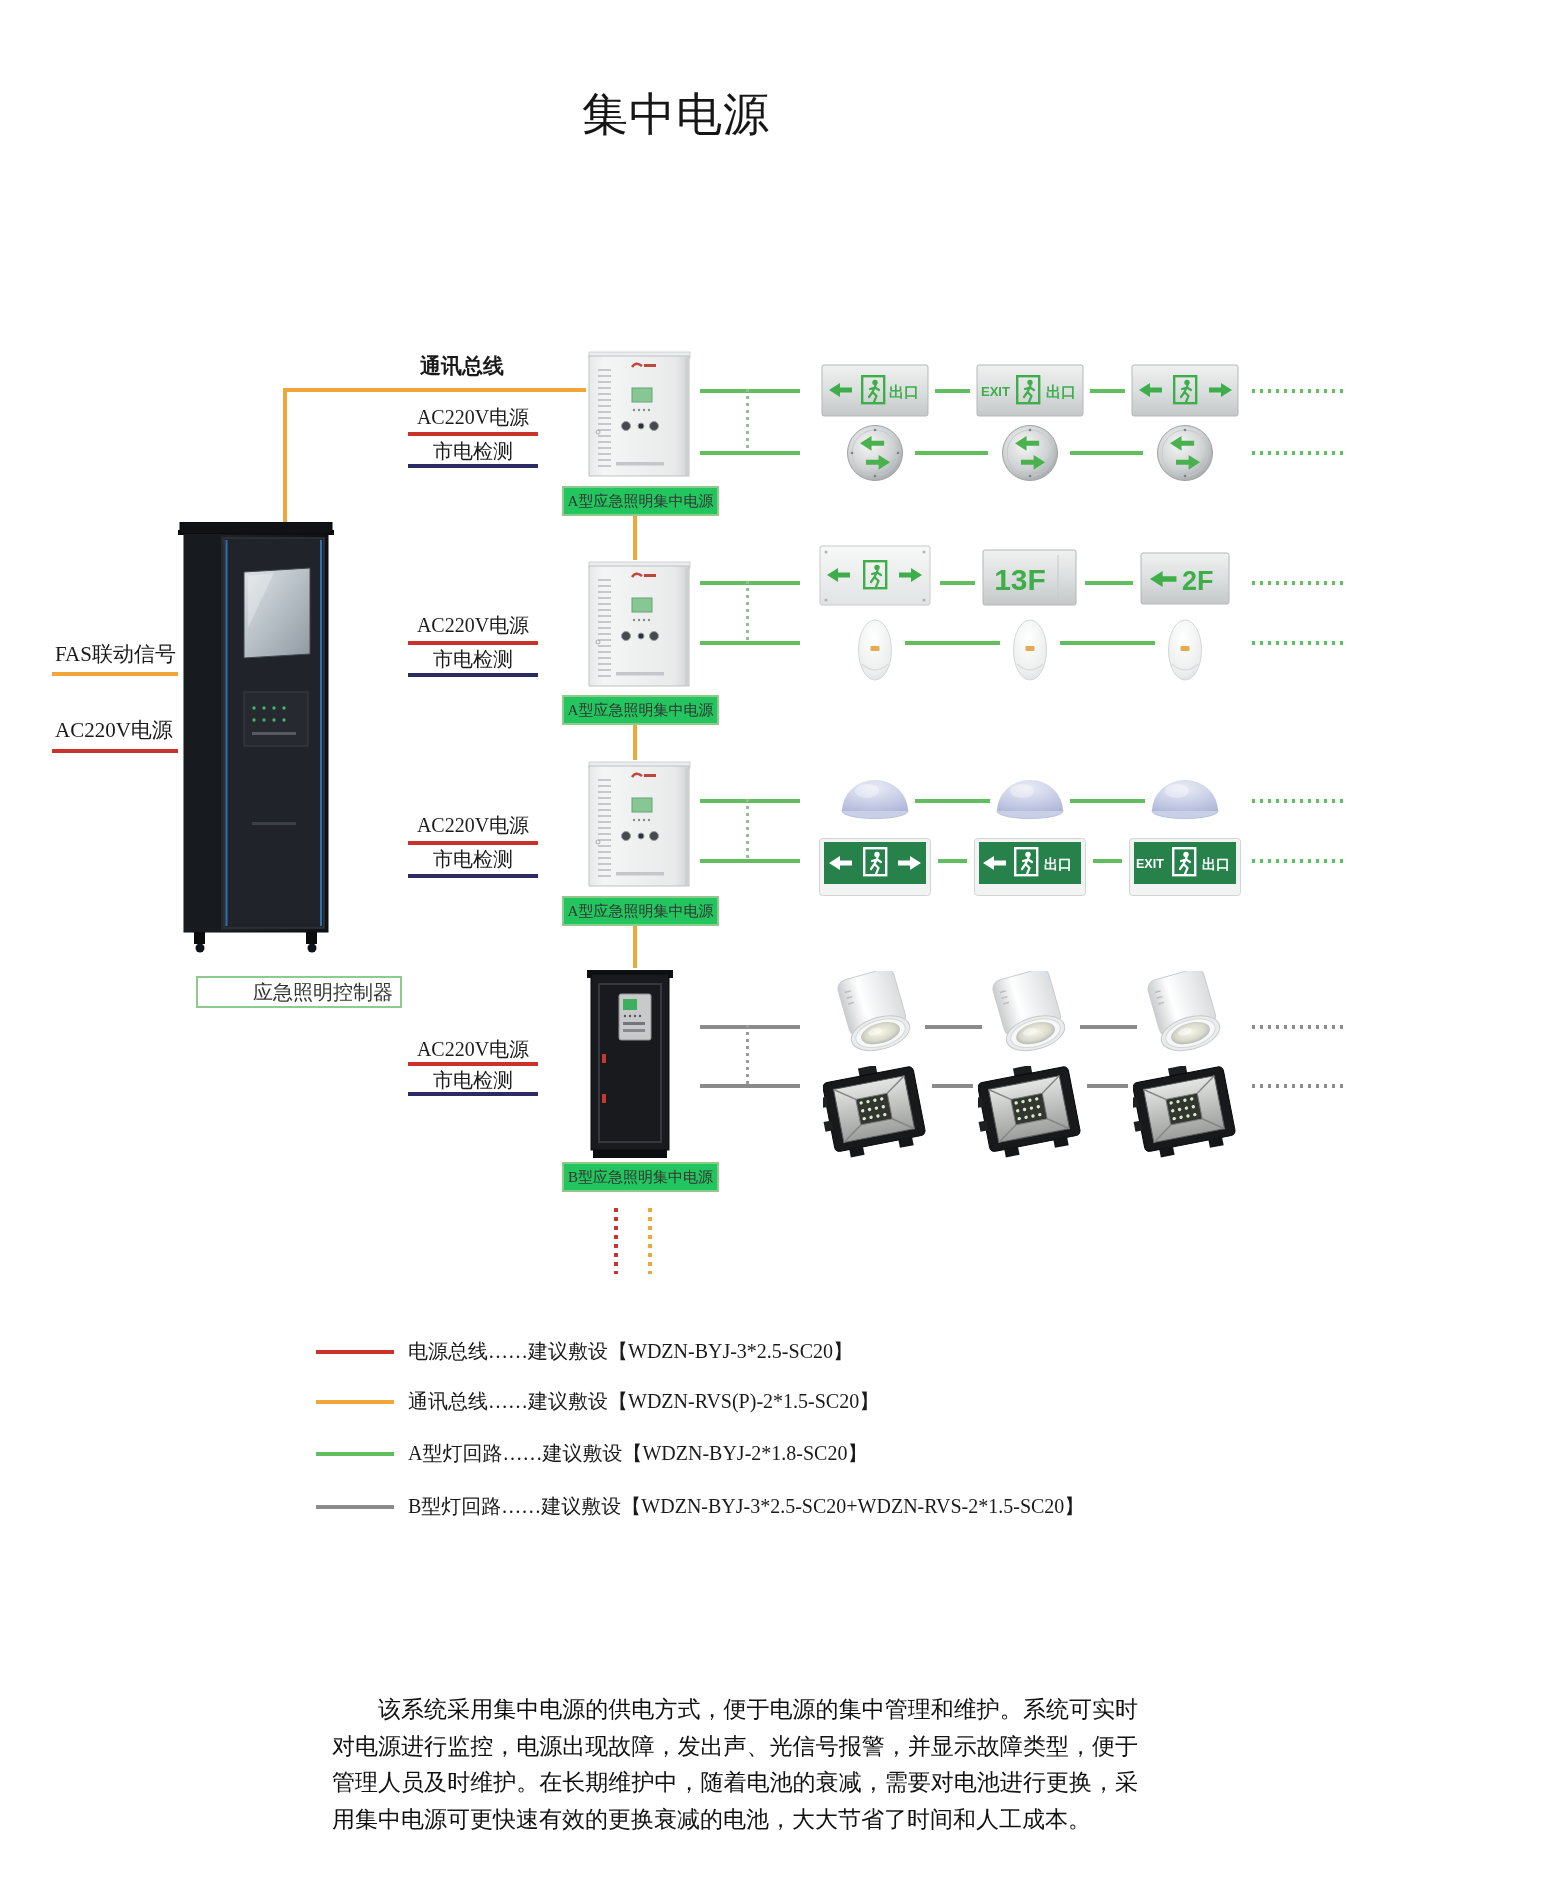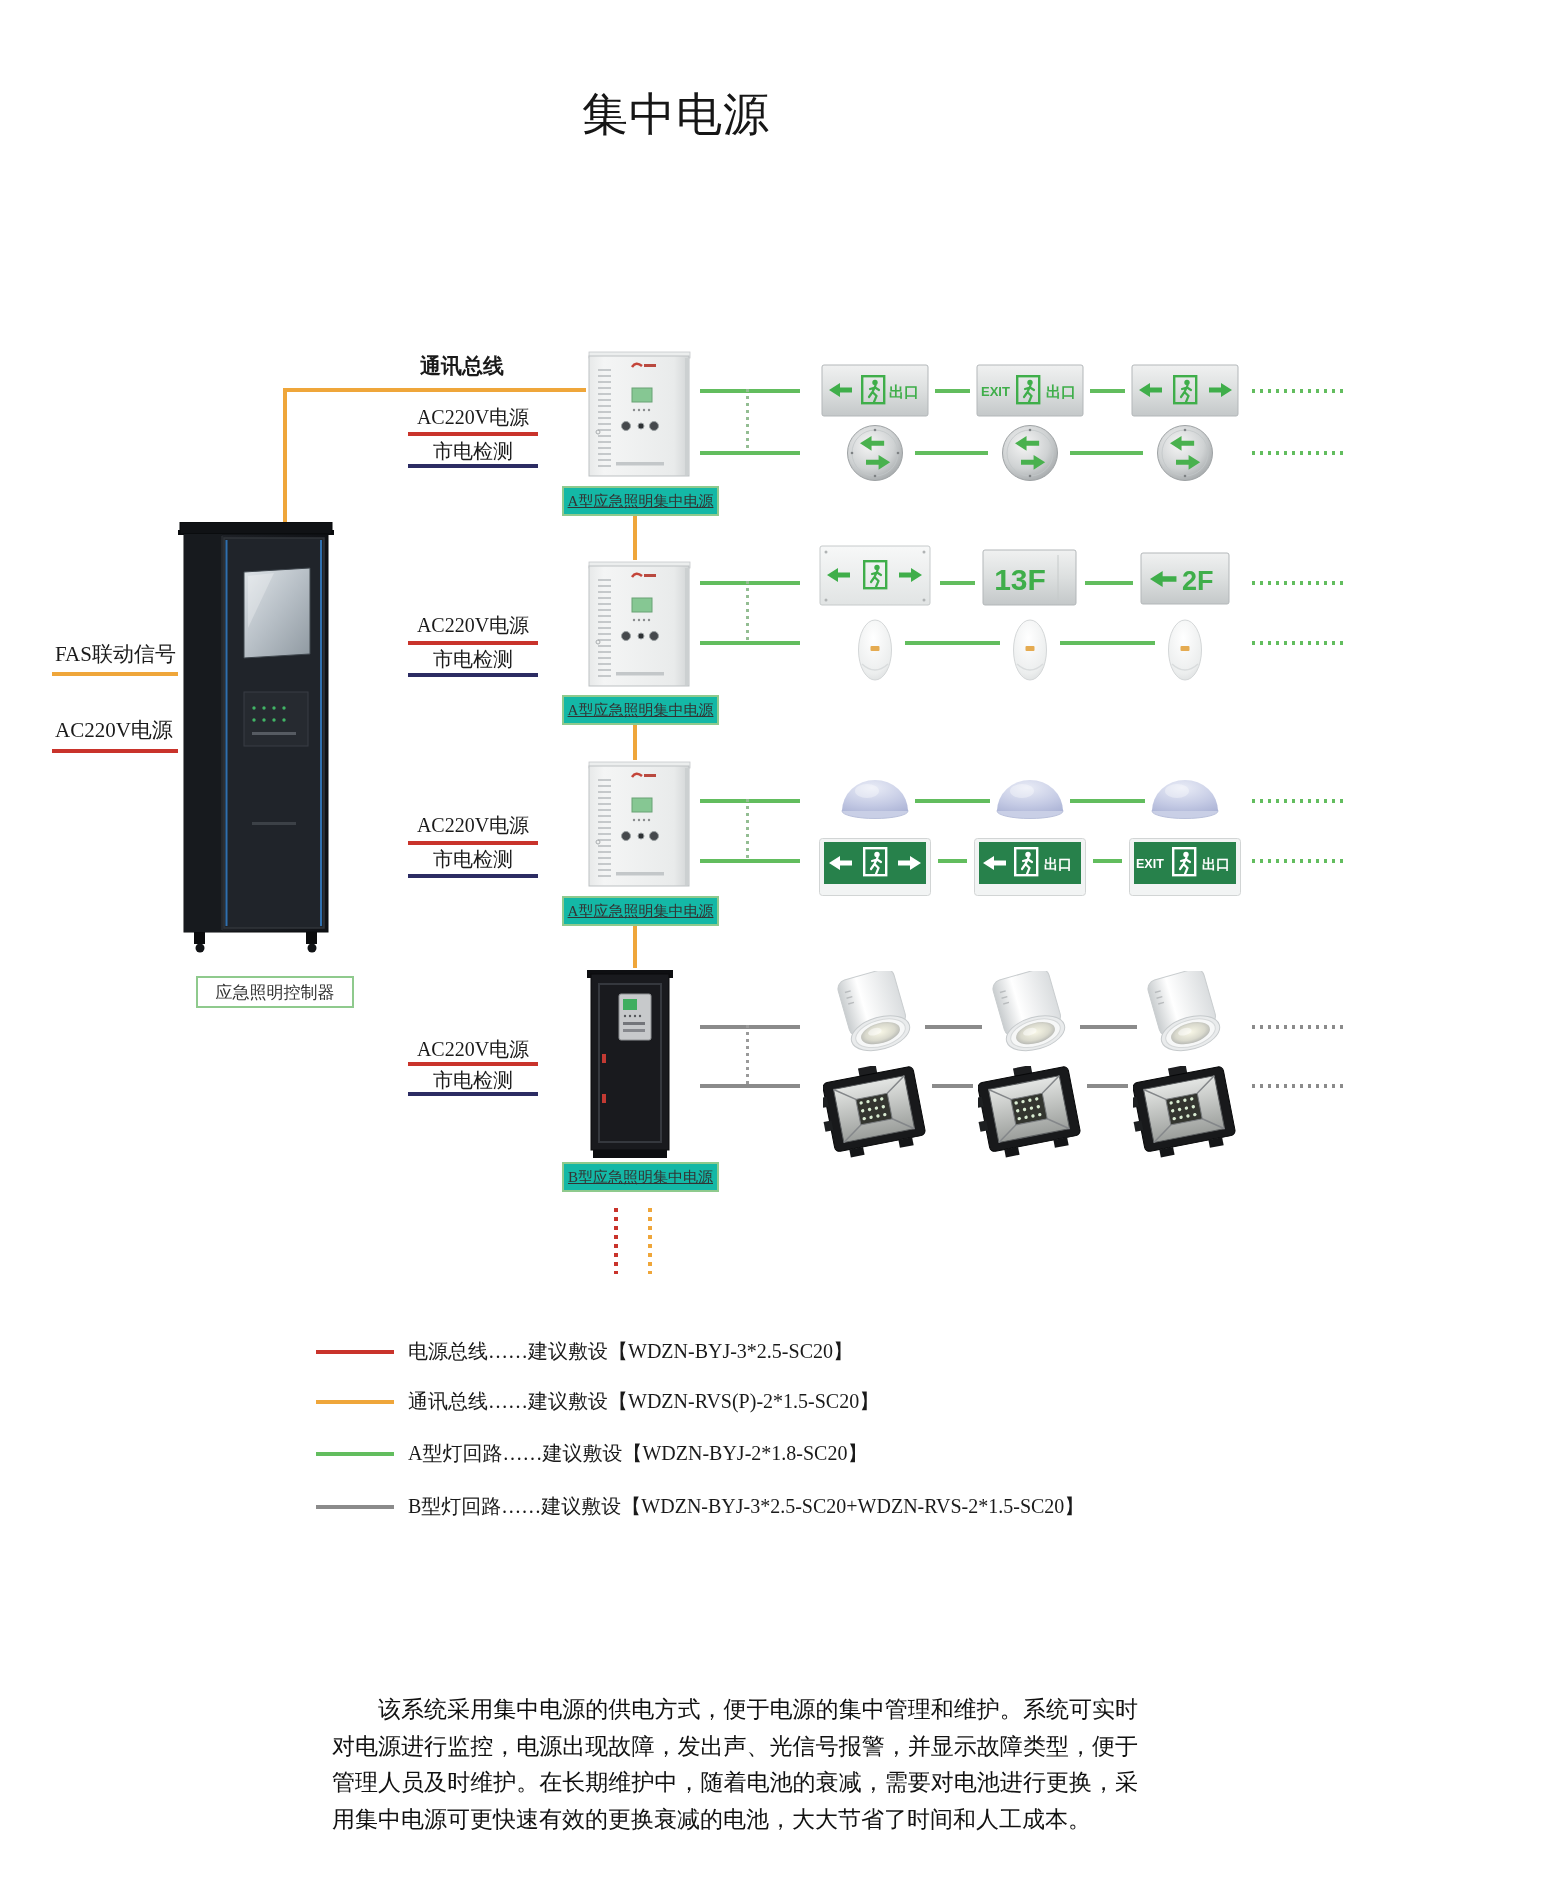--- a/index.html
+++ b/index.html
@@ -21,24 +21,24 @@
   .busline-h{position:absolute;height:3.5px;background:#efa63a;}
   .busline-v{position:absolute;width:3.5px;background:#efa63a;}
   
   .row-lbl{position:absolute;left:408px;width:130px;text-align:center;font-size:20px;color:#1a1a1a;white-space:nowrap;}
   .underbar{position:absolute;left:408px;width:130px;height:3.5px;}
   .bar-red{background:#c9332b;}
   .bar-navy{background:#2c2c63;}
   .bar-orange{background:#efa63a;}
   .left-lbl{position:absolute;font-size:21px;color:#1a1a1a;white-space:nowrap;}
   .leftbar{position:absolute;left:52px;width:126px;height:3.5px;}
-  .unit-label{position:absolute;left:562px;width:153px;height:26px;border:2px solid #8fca8d;background:#14b8a6;
-              display:flex;align-items:center;justify-content:center;font-size:15px;color:#333;white-space:nowrap;text-decoration:underline;}
+  .unit-label{position:absolute;left:562px;width:153px;height:26px;border:2px solid #8fca8d;background:#22c55e;
+              display:flex;align-items:center;justify-content:center;font-size:15px;color:#333;white-space:nowrap;}
   .ctrl-label{position:absolute;left:196px;top:976px;width:154px;height:28px;border:2px solid #8fca8d;background:#fff;
-              display:flex;align-items:center;justify-content:center;font-size:17px;color:#333;white-space:nowrap;}
+              display:flex;align-items:center;justify-content:center;font-size:20px;color:#333;white-space:nowrap;padding-left:48px;}
   .comm-lbl{position:absolute;left:420px;top:352px;font-size:21px;color:#1a1a1a;white-space:nowrap;font-weight:bold;}
   .legend-swatch{position:absolute;width:78px;height:4px;}
   .legend-text{position:absolute;left:408px;font-size:20px;color:#1a1a1a;white-space:nowrap;}
   .desc{position:absolute;left:332px;top:1692px;width:806px;font-size:23px;line-height:36.5px;
         text-align:justify;text-indent:2em;color:#111;}
   .dev{position:absolute;}
   
   .cn-g{font-family:"Liberation Sans","DejaVu Sans",sans-serif;font-size:15px;font-weight:bold;fill:#3fae4a;}
   .cn-w{font-family:"Liberation Sans","DejaVu Sans",sans-serif;font-size:14px;font-weight:bold;fill:#ffffff;}
   .en-g{font-family:"Liberation Sans","DejaVu Sans",sans-serif;font-size:13px;font-weight:bold;fill:#3fae4a;}

